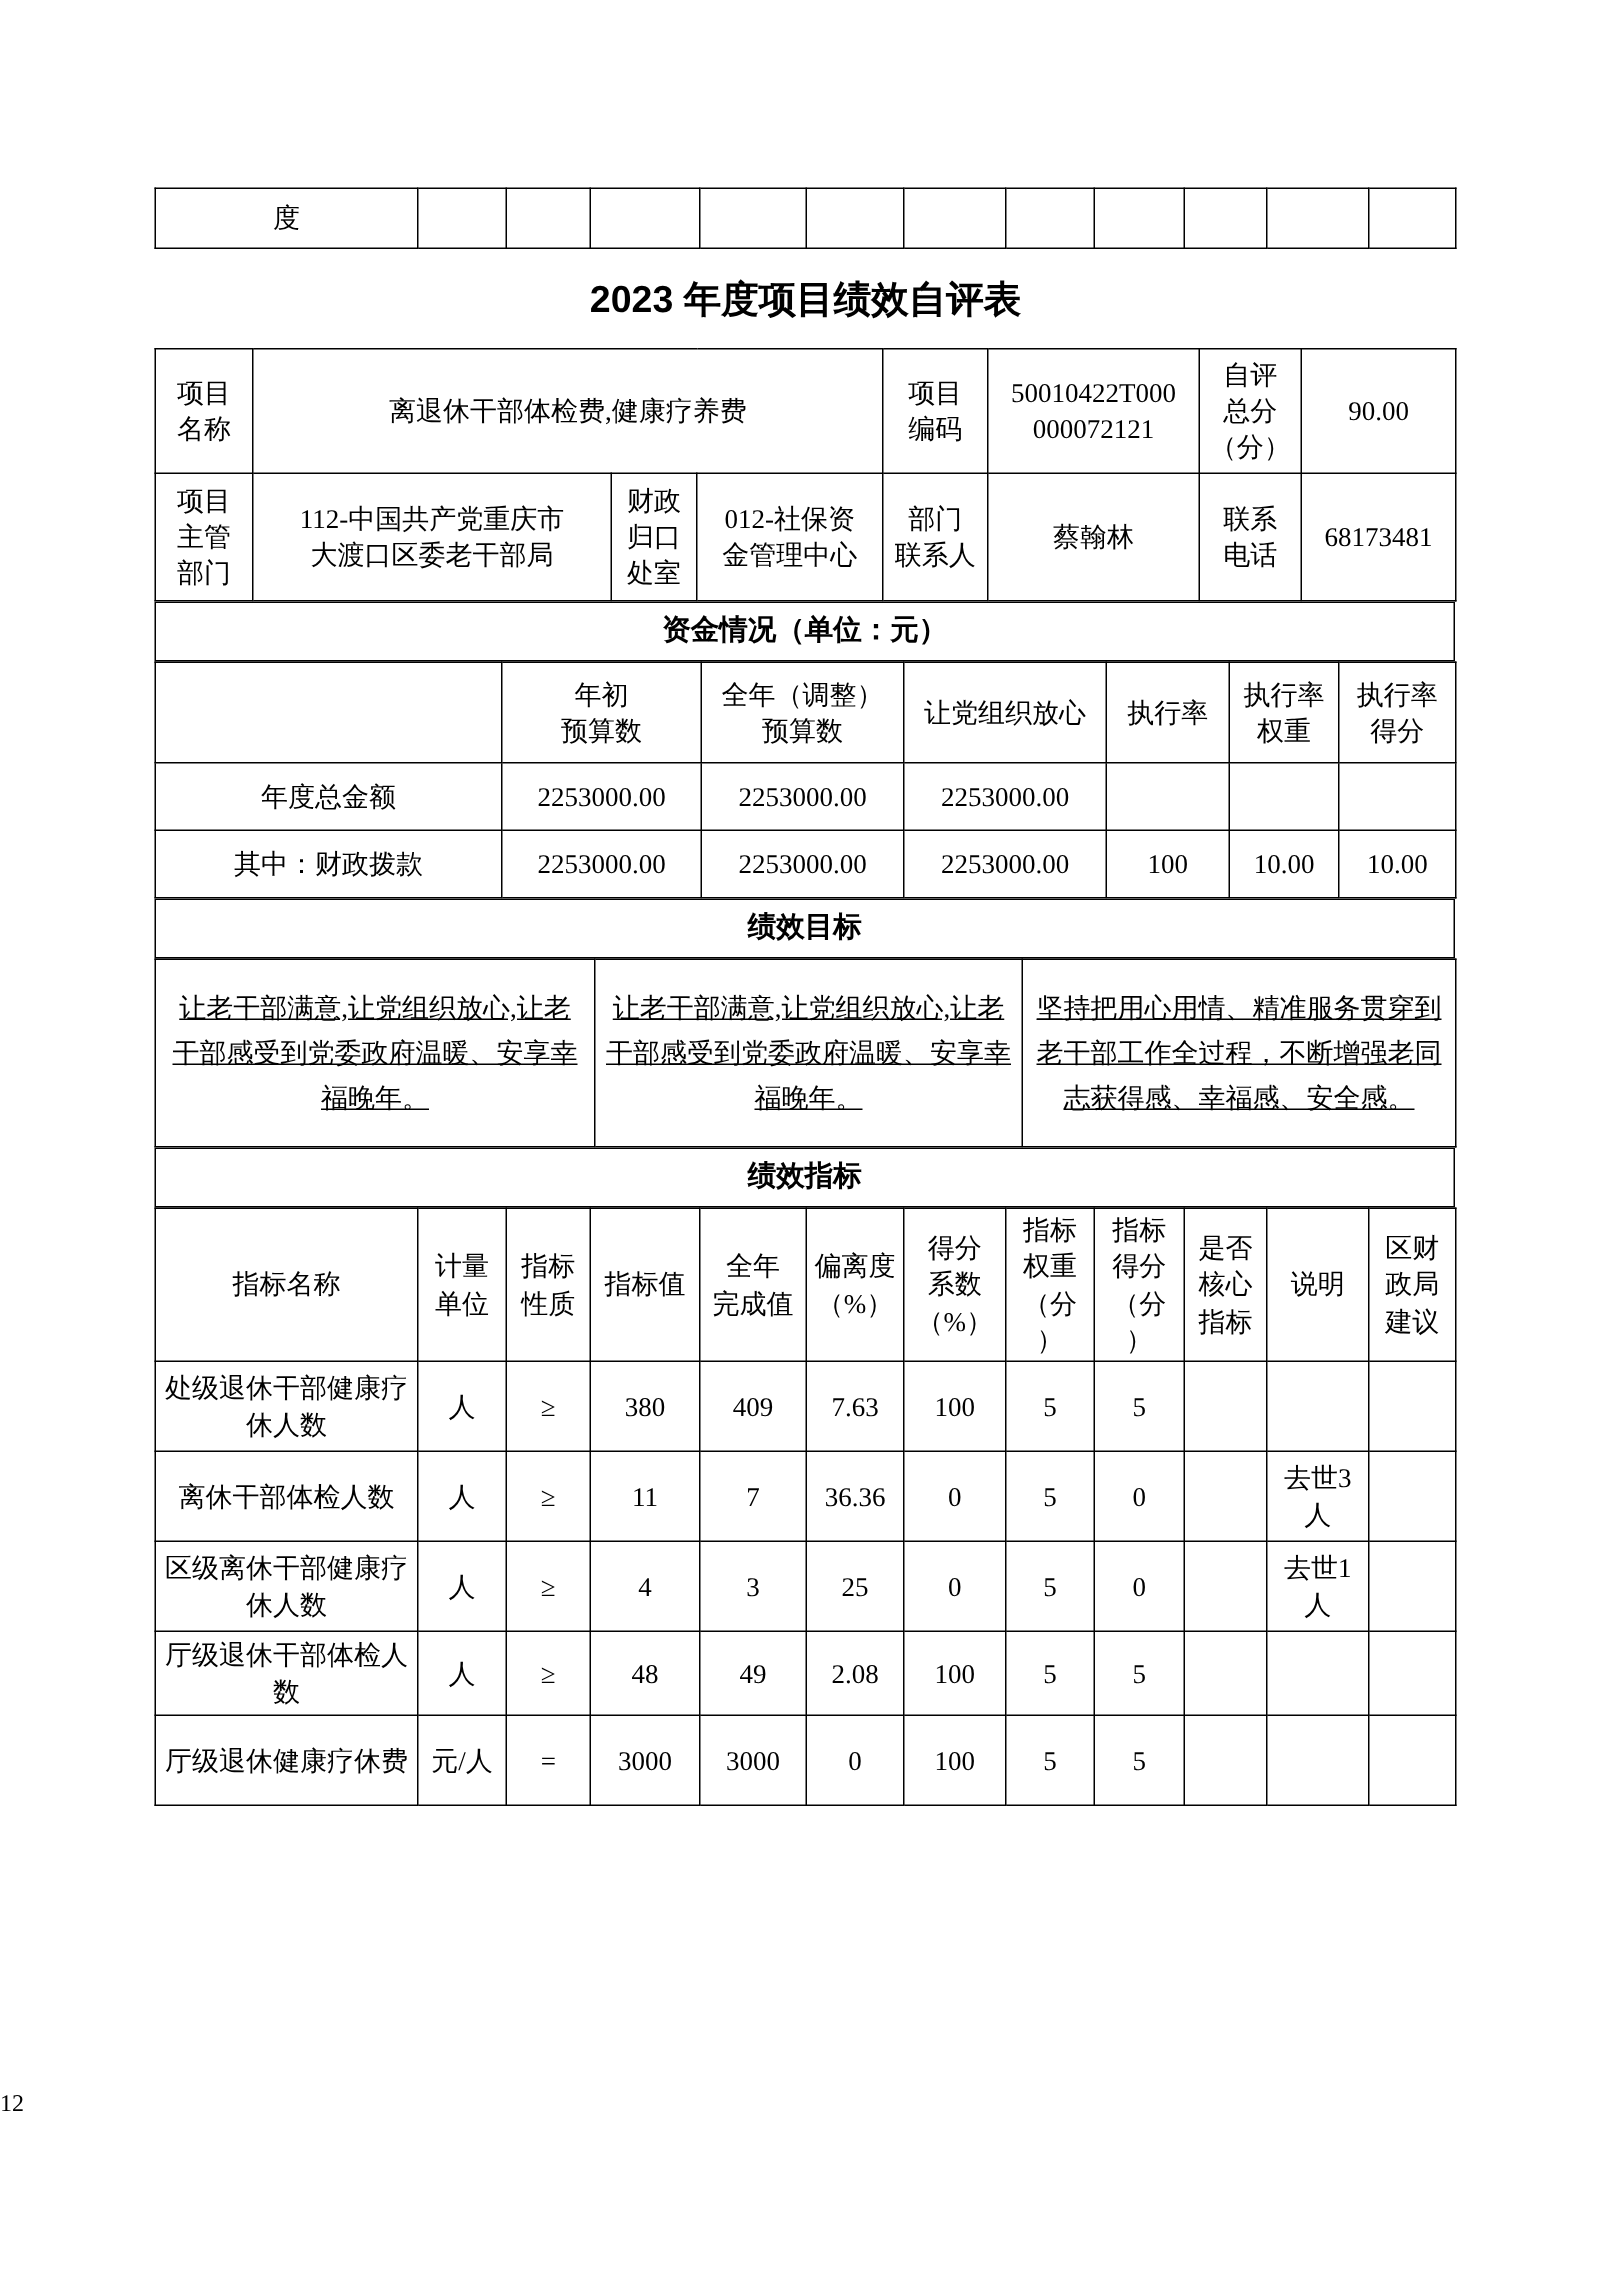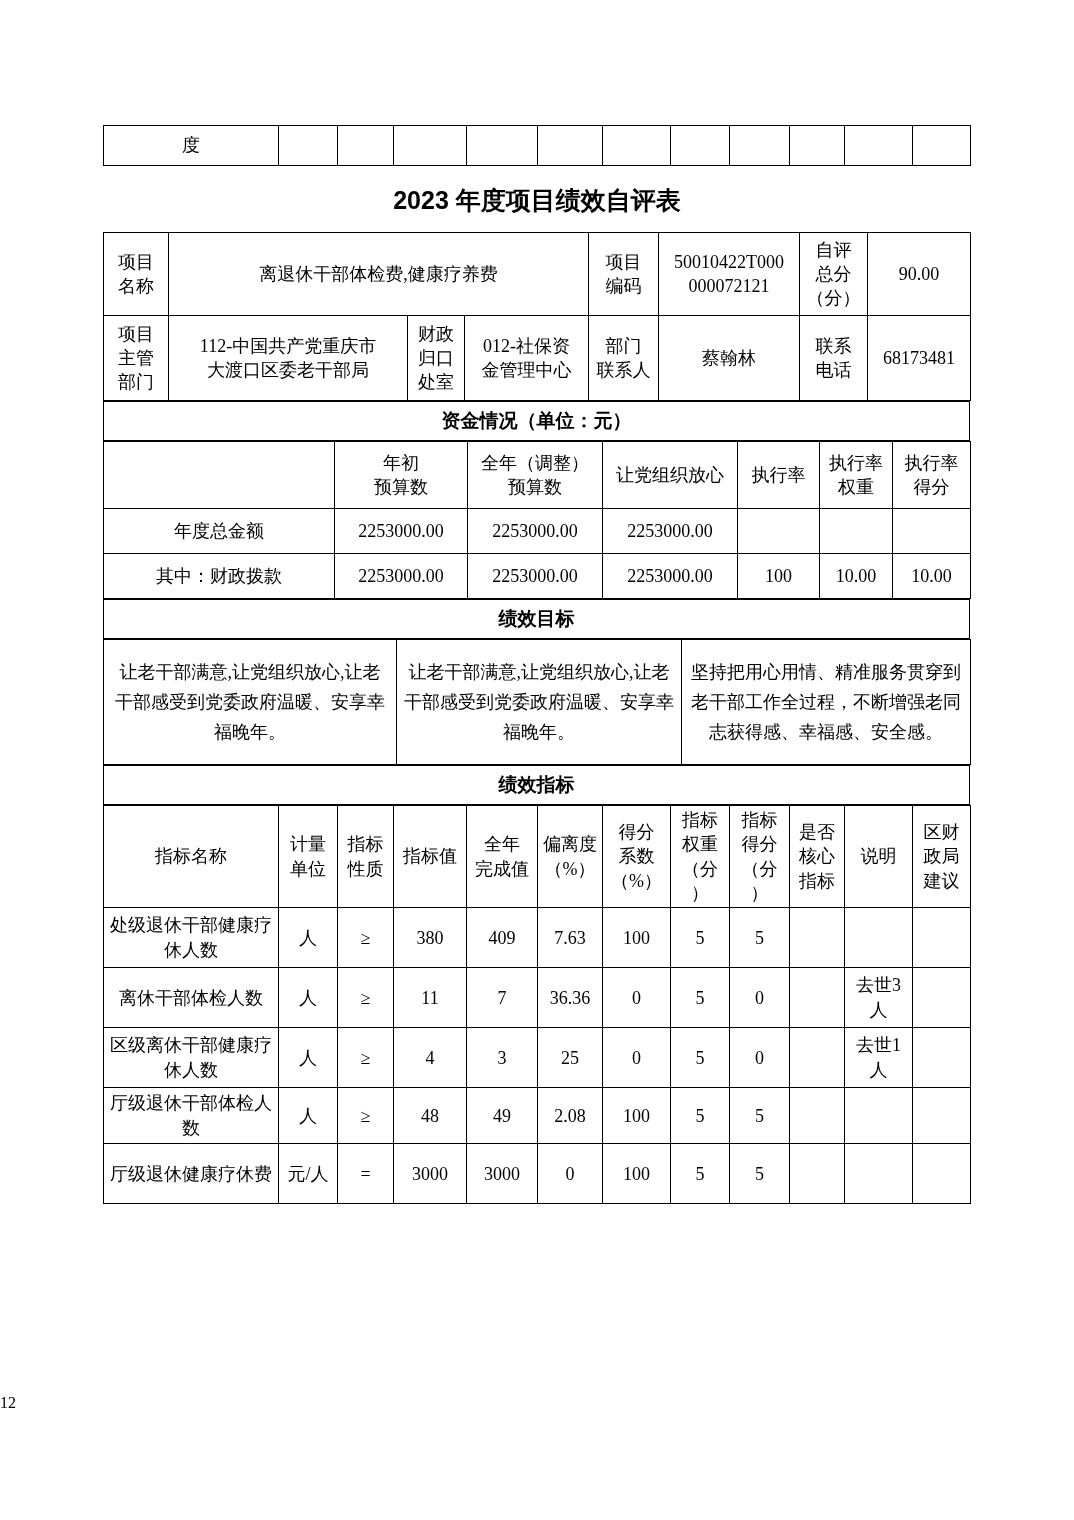--- a/index.html
+++ b/index.html
@@ -14,21 +14,21 @@
     margin-left:103px;width:867px;
   }
   .tbl td{
     border:1px solid #000;box-sizing:border-box;
     font-size:18px;line-height:1.35;text-align:center;vertical-align:middle;
     padding:2px 4px;overflow:hidden;word-break:break-word;
   }
   .pre{white-space:pre-line;}
   .left{text-align:left;}
   .topleft{vertical-align:top;text-align:left;}
-  .vtop{vertical-align:top;}
+  .vtop{vertical-align:top;text-decoration:underline;}
   .justify{text-align:justify;text-justify:inter-ideograph;}
   .indent{padding-left:24px;}
   .band{
     margin-left:103px;width:867px;height:40px;box-sizing:border-box;
     border:1px solid #000;background:#fff;
     font-weight:bold;font-size:19px;line-height:37px;text-align:center;
   }
   .title{
     margin:14px 0 12px 0;height:40px;line-height:40px;
     text-align:center;font-weight:bold;font-size:25px;

